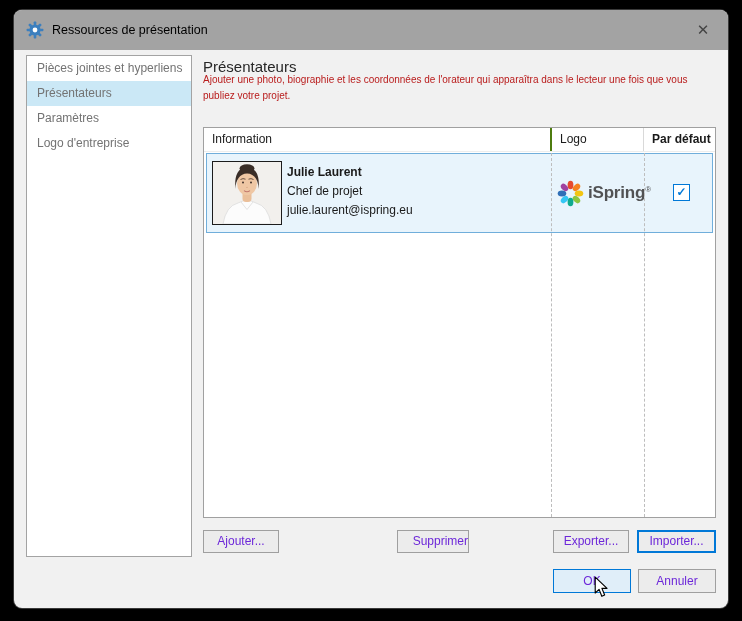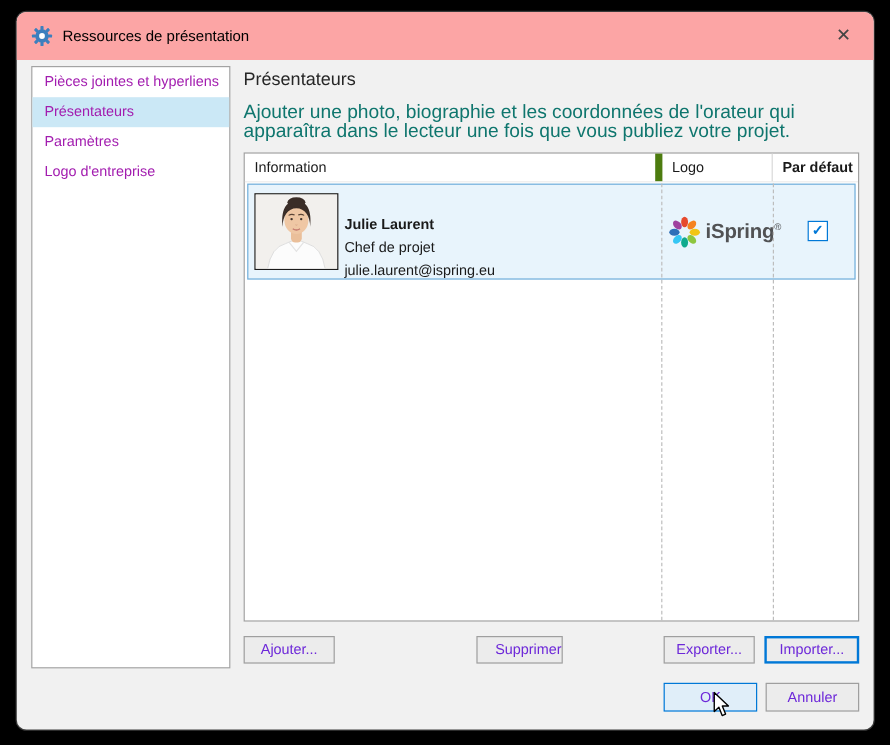--- a/index.html
+++ b/index.html
@@ -1,52 +1,52 @@
 <!DOCTYPE html>
 <html><head>
 <meta charset="utf-8">
 <style>
   html,body{margin:0;padding:0;background:#000;}
   .stage{position:relative;width:742px;height:621px;background:#000;overflow:hidden;
          font-family:"Liberation Sans", sans-serif;}
   .dialog{position:absolute;left:14px;top:10px;width:714px;height:598px;
           background:#f1f1f1;border-radius:8px;box-shadow:0 0 0 1px #3a3a3a;}
-  .titlebar{position:absolute;left:0;top:0;width:714px;height:40px;background:#fca5a5;
+  .titlebar{position:absolute;left:0;top:0;width:714px;height:40px;background:#a3a3a3;
             border-radius:8px 8px 0 0;}
   .titlebar .gear{position:absolute;left:12px;top:11px;width:18px;height:18px;}
   .titlebar .title{position:absolute;left:38px;top:0;line-height:40px;font-size:12.5px;color:#000;}
   .close-btn{position:absolute;right:6px;top:4px;width:38px;height:32px;text-align:center;
              line-height:32px;font-size:15px;color:#444;cursor:default;}
   
   .sidebar{position:absolute;left:12px;top:45px;width:166px;height:502px;background:#fff;
            border:1px solid #a3a3a3;box-sizing:border-box;}
-  .side-item{height:25px;line-height:25px;padding-left:10px;font-size:12px;color:#a21caf;
+  .side-item{height:25px;line-height:25px;padding-left:10px;font-size:12px;color:#737373;
              white-space:nowrap;overflow:hidden;}
   .side-item.selected{background:#cbe8f6;}
   
   .heading{position:absolute;left:189px;top:48px;font-size:15px;color:#262626;}
-  .descr{position:absolute;left:189px;top:76px;width:513px;font-size:16px;line-height:16px;color:#0f766e;}
+  .descr{position:absolute;left:189px;top:62px;width:513px;font-size:10px;line-height:16px;color:#b91c1c;}
   .table{position:absolute;left:189px;top:117px;width:513px;height:391px;background:#fff;
          border:1px solid #a0a0a0;box-sizing:border-box;}
   .thead{position:absolute;left:0;top:0;right:0;height:23px;border-bottom:1px solid #ededed;}
   .th{position:absolute;top:0;height:23px;line-height:23px;font-size:12px;color:#1a1a1a;
       padding-left:8px;box-sizing:border-box;}
-  .th1{left:0;width:348px;border-right:6px solid #4d7c0f;}
+  .th1{left:0;width:348px;border-right:2px solid #4d7c0f;}
   .th2{left:348px;width:92px;border-right:1px solid #d9d9d9;}
   .th3{left:440px;width:71px;font-weight:bold;}
   .tbody{position:absolute;left:0;top:23px;right:0;bottom:0;}
   .sep{position:absolute;top:2px;bottom:0;width:0;border-left:1px dashed #bdbdbd;z-index:2;}
   .sep1{left:347px;} .sep2{left:440px;}
   .row{position:absolute;left:2px;top:2px;width:505px;height:78px;background:#e8f4fc;
        border:1px solid #70aedb;z-index:1;}
   .row > *{position:relative;z-index:3;}
   .photo{position:absolute;left:5px;top:7px;width:68px;height:62px;border:1px solid #1c1c1c;
          background:#f2f0ed;}
   .p-info{position:absolute;left:80px;top:9px;font-size:12px;color:#1a1a1a;line-height:19px;}
-  .p-name{font-weight:bold;margin-top:15px;}
+  .p-name{font-weight:bold;}
   .logo-wrap{position:absolute;left:349px;top:23px;height:32px;display:flex;align-items:center;}
   .logo-text{font-size:17px;font-weight:600;color:#515254;letter-spacing:-0.2px;margin-left:3px;}
   .logo-reg{font-size:8px;color:#515254;vertical-align:top;position:relative;top:-4px;}
   .checkbox{position:absolute;left:466px;top:30px;width:15px;height:15px;background:#fff;
             border:1px solid #0078d7;text-align:center;line-height:14px;font-size:12px;
             color:#0078d7;font-weight:bold;}
   
   .btn{position:absolute;height:23px;background:#ececec;border:1px solid #9f9f9f;
        box-sizing:border-box;font-size:12px;color:#6d28d9;text-align:center;line-height:21px;
        font-family:"Liberation Sans",sans-serif;}

